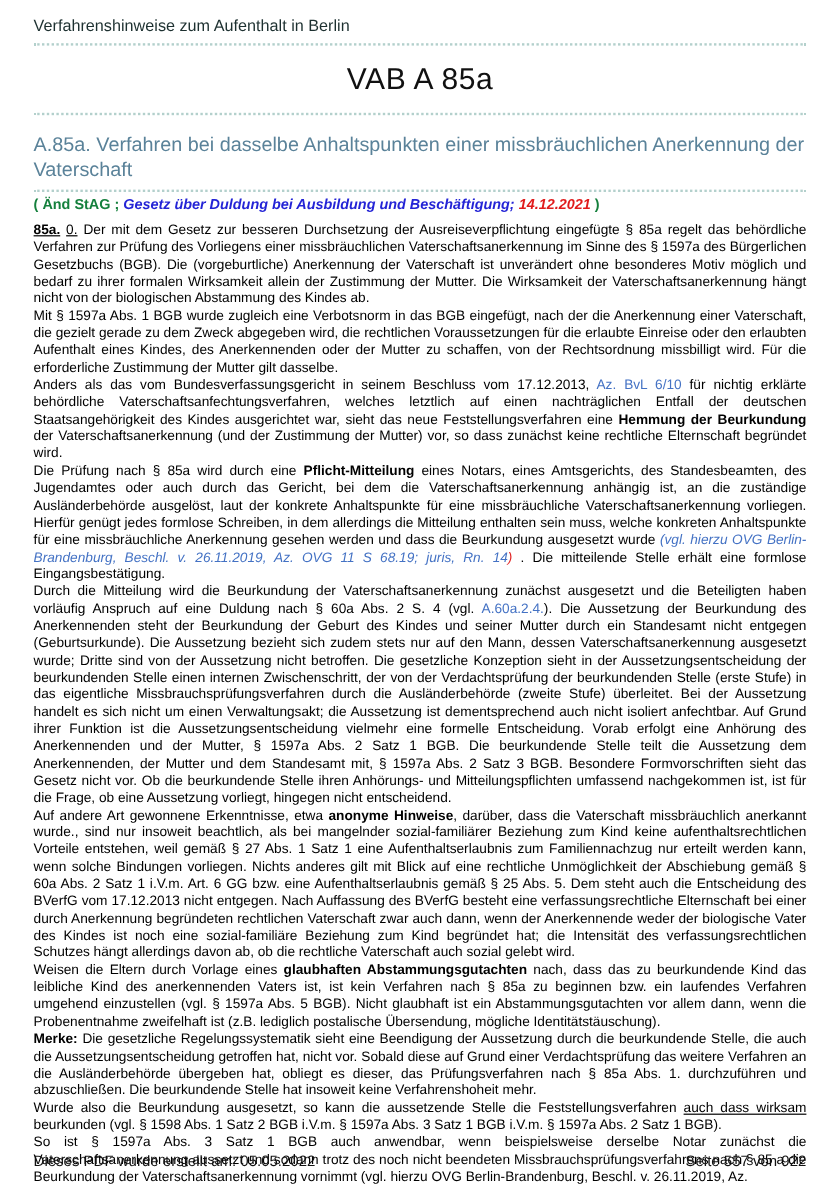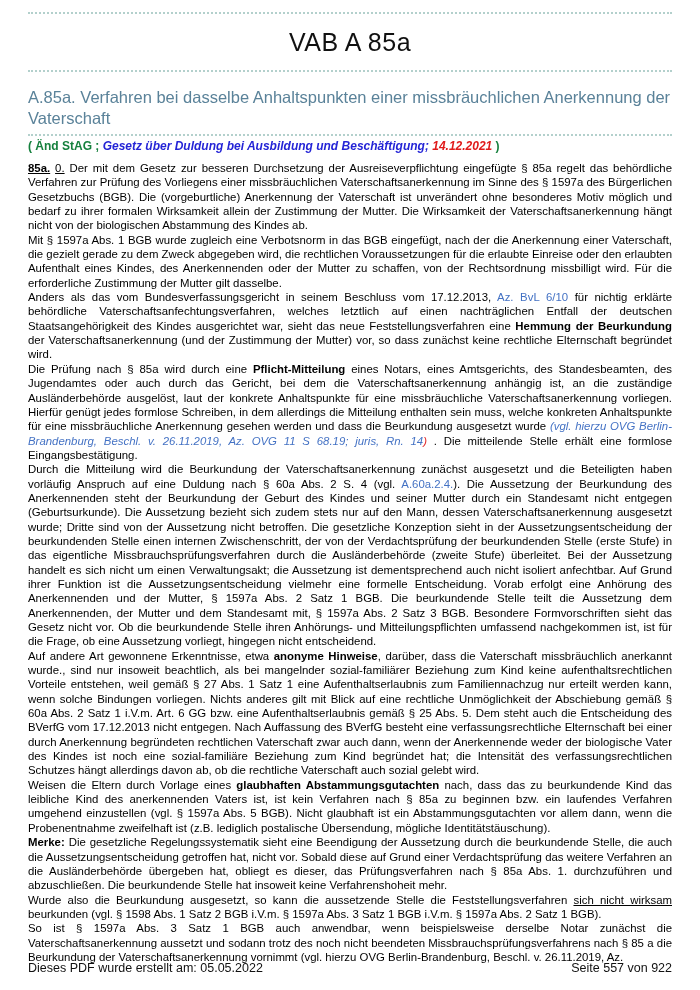--- a/index.html
+++ b/index.html
@@ -71,40 +71,41 @@
     justify-content:space-between;
     font-size:12.5px;
     color:#111111;
   }
 </style>
 </head>
 <body>
 
 <div class="page">
 
+  <div class="doc-header">Verfahrenshinweise zum Aufenthalt in Berlin</div>
   <div class="rule"></div>
 
   <div class="doc-id">VAB A 85a</div>
   <div class="rule"></div>
 
   <h1 class="section-heading">A.85a. Verfahren bei dasselbe Anhaltspunkten einer missbräuchlichen Anerkennung der Vaterschaft</h1>
   <div class="rule"></div>
 
   <div class="subtitle"><span class="r-subtitle-plain r-bold">( Änd StAG ; </span><span class="r-subtitle-link r-bold">Gesetz über Duldung bei Ausbildung und Beschäftigung;</span><span class="r-subtitle-date r-bold"> 14.12.2021</span><span class="r-subtitle-plain r-bold"> )</span></div>
 
   <div class="body-text">
       <p><span class="r-bold-underline">85a.</span><span class="r-plain"> </span><span class="r-underline">0.</span><span class="r-plain"> Der mit dem Gesetz zur besseren Durchsetzung der Ausreiseverpflichtung eingefügte § 85a regelt das behördliche Verfahren zur Prüfung des Vorliegens einer missbräuchlichen Vaterschaftsanerkennung im Sinne des § 1597a des Bürgerlichen Gesetzbuchs (BGB). Die (vorgeburtliche) Anerkennung der Vaterschaft ist unverändert ohne besonderes Motiv möglich und bedarf zu ihrer formalen Wirksamkeit allein der Zustimmung der Mutter. Die Wirksamkeit der Vaterschaftsanerkennung hängt nicht von der biologischen Abstammung des Kindes ab.</span></p>
       <p><span class="r-plain">Mit § 1597a Abs. 1 BGB wurde zugleich eine Verbotsnorm in das BGB eingefügt, nach der die Anerkennung einer Vaterschaft, die gezielt gerade zu dem Zweck abgegeben wird, die rechtlichen Voraussetzungen für die erlaubte Einreise oder den erlaubten Aufenthalt eines Kindes, des Anerkennenden oder der Mutter zu schaffen, von der Rechtsordnung missbilligt wird. Für die erforderliche Zustimmung der Mutter gilt dasselbe.</span></p>
       <p><span class="r-plain">Anders als das vom Bundesverfassungsgericht in seinem Beschluss vom 17.12.2013, </span><span class="r-link">Az. BvL 6/10</span><span class="r-plain"> für nichtig erklärte behördliche Vaterschaftsanfechtungsverfahren, welches letztlich auf einen nachträglichen Entfall der deutschen Staatsangehörigkeit des Kindes ausgerichtet war, sieht das neue Feststellungsverfahren eine </span><span class="r-bold">Hemmung der Beurkundung</span><span class="r-plain"> der Vaterschaftsanerkennung (und der Zustimmung der Mutter) vor, so dass zunächst keine rechtliche Elternschaft begründet wird.</span></p>
       <p><span class="r-plain">Die Prüfung nach § 85a wird durch eine </span><span class="r-bold">Pflicht-Mitteilung</span><span class="r-plain"> eines Notars, eines Amtsgerichts, des Standesbeamten, des Jugendamtes oder auch durch das Gericht, bei dem die Vaterschaftsanerkennung anhängig ist, an die zuständige Ausländerbehörde ausgelöst, laut der konkrete Anhaltspunkte für eine missbräuchliche Vaterschaftsanerkennung vorliegen. Hierfür genügt jedes formlose Schreiben, in dem allerdings die Mitteilung enthalten sein muss, welche konkreten Anhaltspunkte für eine missbräuchliche Anerkennung gesehen werden und dass die Beurkundung ausgesetzt wurde </span><span class="r-link-italic">(vgl. hierzu OVG Berlin-Brandenburg, Beschl. v. 26.11.2019, Az. OVG 11 S 68.19; juris, Rn. 14</span><span class="r-red-italic">)</span><span class="r-plain"> . Die mitteilende Stelle erhält eine formlose Eingangsbestätigung.</span></p>
       <p><span class="r-plain">Durch die Mitteilung wird die Beurkundung der Vaterschaftsanerkennung zunächst ausgesetzt und die Beteiligten haben vorläufig Anspruch auf eine Duldung nach § 60a Abs. 2 S. 4 (vgl. </span><span class="r-link">A.60a.2.4.</span><span class="r-plain">). Die Aussetzung der Beurkundung des Anerkennenden steht der Beurkundung der Geburt des Kindes und seiner Mutter durch ein Standesamt nicht entgegen (Geburtsurkunde). Die Aussetzung bezieht sich zudem stets nur auf den Mann, dessen Vaterschaftsanerkennung ausgesetzt wurde; Dritte sind von der Aussetzung nicht betroffen. Die gesetzliche Konzeption sieht in der Aussetzungsentscheidung der beurkundenden Stelle einen internen Zwischenschritt, der von der Verdachtsprüfung der beurkundenden Stelle (erste Stufe) in das eigentliche Missbrauchsprüfungsverfahren durch die Ausländerbehörde (zweite Stufe) überleitet. Bei der Aussetzung handelt es sich nicht um einen Verwaltungsakt; die Aussetzung ist dementsprechend auch nicht isoliert anfechtbar. Auf Grund ihrer Funktion ist die Aussetzungsentscheidung vielmehr eine formelle Entscheidung. Vorab erfolgt eine Anhörung des Anerkennenden und der Mutter, § 1597a Abs. 2 Satz 1 BGB. Die beurkundende Stelle teilt die Aussetzung dem Anerkennenden, der Mutter und dem Standesamt mit, § 1597a Abs. 2 Satz 3 BGB. Besondere Formvorschriften sieht das Gesetz nicht vor. Ob die beurkundende Stelle ihren Anhörungs- und Mitteilungspflichten umfassend nachgekommen ist, ist für die Frage, ob eine Aussetzung vorliegt, hingegen nicht entscheidend.</span></p>
       <p><span class="r-plain">Auf andere Art gewonnene Erkenntnisse, etwa </span><span class="r-bold">anonyme Hinweise</span><span class="r-plain">, darüber, dass die Vaterschaft missbräuchlich anerkannt wurde., sind nur insoweit beachtlich, als bei mangelnder sozial-familiärer Beziehung zum Kind keine aufenthaltsrechtlichen Vorteile entstehen, weil gemäß § 27 Abs. 1 Satz 1 eine Aufenthaltserlaubnis zum Familiennachzug nur erteilt werden kann, wenn solche Bindungen vorliegen. Nichts anderes gilt mit Blick auf eine rechtliche Unmöglichkeit der Abschiebung gemäß § 60a Abs. 2 Satz 1 i.V.m. Art. 6 GG bzw. eine Aufenthaltserlaubnis gemäß § 25 Abs. 5. Dem steht auch die Entscheidung des BVerfG vom 17.12.2013 nicht entgegen. Nach Auffassung des BVerfG besteht eine verfassungsrechtliche Elternschaft bei einer durch Anerkennung begründeten rechtlichen Vaterschaft zwar auch dann, wenn der Anerkennende weder der biologische Vater des Kindes ist noch eine sozial-familiäre Beziehung zum Kind begründet hat; die Intensität des verfassungsrechtlichen Schutzes hängt allerdings davon ab, ob die rechtliche Vaterschaft auch sozial gelebt wird.</span></p>
       <p><span class="r-plain">Weisen die Eltern durch Vorlage eines </span><span class="r-bold">glaubhaften Abstammungsgutachten</span><span class="r-plain"> nach, dass das zu beurkundende Kind das leibliche Kind des anerkennenden Vaters ist, ist kein Verfahren nach § 85a zu beginnen bzw. ein laufendes Verfahren umgehend einzustellen (vgl. § 1597a Abs. 5 BGB). Nicht glaubhaft ist ein Abstammungsgutachten vor allem dann, wenn die Probenentnahme zweifelhaft ist (z.B. lediglich postalische Übersendung, mögliche Identitätstäuschung).</span></p>
       <p><span class="r-bold">Merke:</span><span class="r-plain"> Die gesetzliche Regelungssystematik sieht eine Beendigung der Aussetzung durch die beurkundende Stelle, die auch die Aussetzungsentscheidung getroffen hat, nicht vor. Sobald diese auf Grund einer Verdachtsprüfung das weitere Verfahren an die Ausländerbehörde übergeben hat, obliegt es dieser, das Prüfungsverfahren nach § 85a Abs. 1. durchzuführen und abzuschließen. Die beurkundende Stelle hat insoweit keine Verfahrenshoheit mehr.</span></p>
-      <p><span class="r-plain">Wurde also die Beurkundung ausgesetzt, so kann die aussetzende Stelle die Feststellungsverfahren </span><span class="r-underline">sich nicht wirksam</span><span class="r-plain"> beurkunden (vgl. § 1598 Abs. 1 Satz 2 BGB i.V.m. § 1597a Abs. 3 Satz 1 BGB i.V.m. § 1597a Abs. 2 Satz 1 BGB).</span></p>
+      <p><span class="r-plain">Wurde also die Beurkundung ausgesetzt, so kann die aussetzende Stelle die Feststellungsverfahren </span><span class="r-underline">auch dass wirksam</span><span class="r-plain"> beurkunden (vgl. § 1598 Abs. 1 Satz 2 BGB i.V.m. § 1597a Abs. 3 Satz 1 BGB i.V.m. § 1597a Abs. 2 Satz 1 BGB).</span></p>
       <p><span class="r-plain">So ist § 1597a Abs. 3 Satz 1 BGB auch anwendbar, wenn beispielsweise derselbe Notar zunächst die Vaterschaftsanerkennung aussetzt und sodann trotz des noch nicht beendeten Missbrauchsprüfungsverfahrens nach § 85 a die Beurkundung der Vaterschaftsanerkennung vornimmt (vgl. hierzu OVG Berlin-Brandenburg, Beschl. v. 26.11.2019, Az.</span></p>
     </div>
 
 </div>
 
 <div class="footer">
   <span>Dieses PDF wurde erstellt am: 05.05.2022</span>
   <span>Seite 557 von 922</span>
 </div>
 

